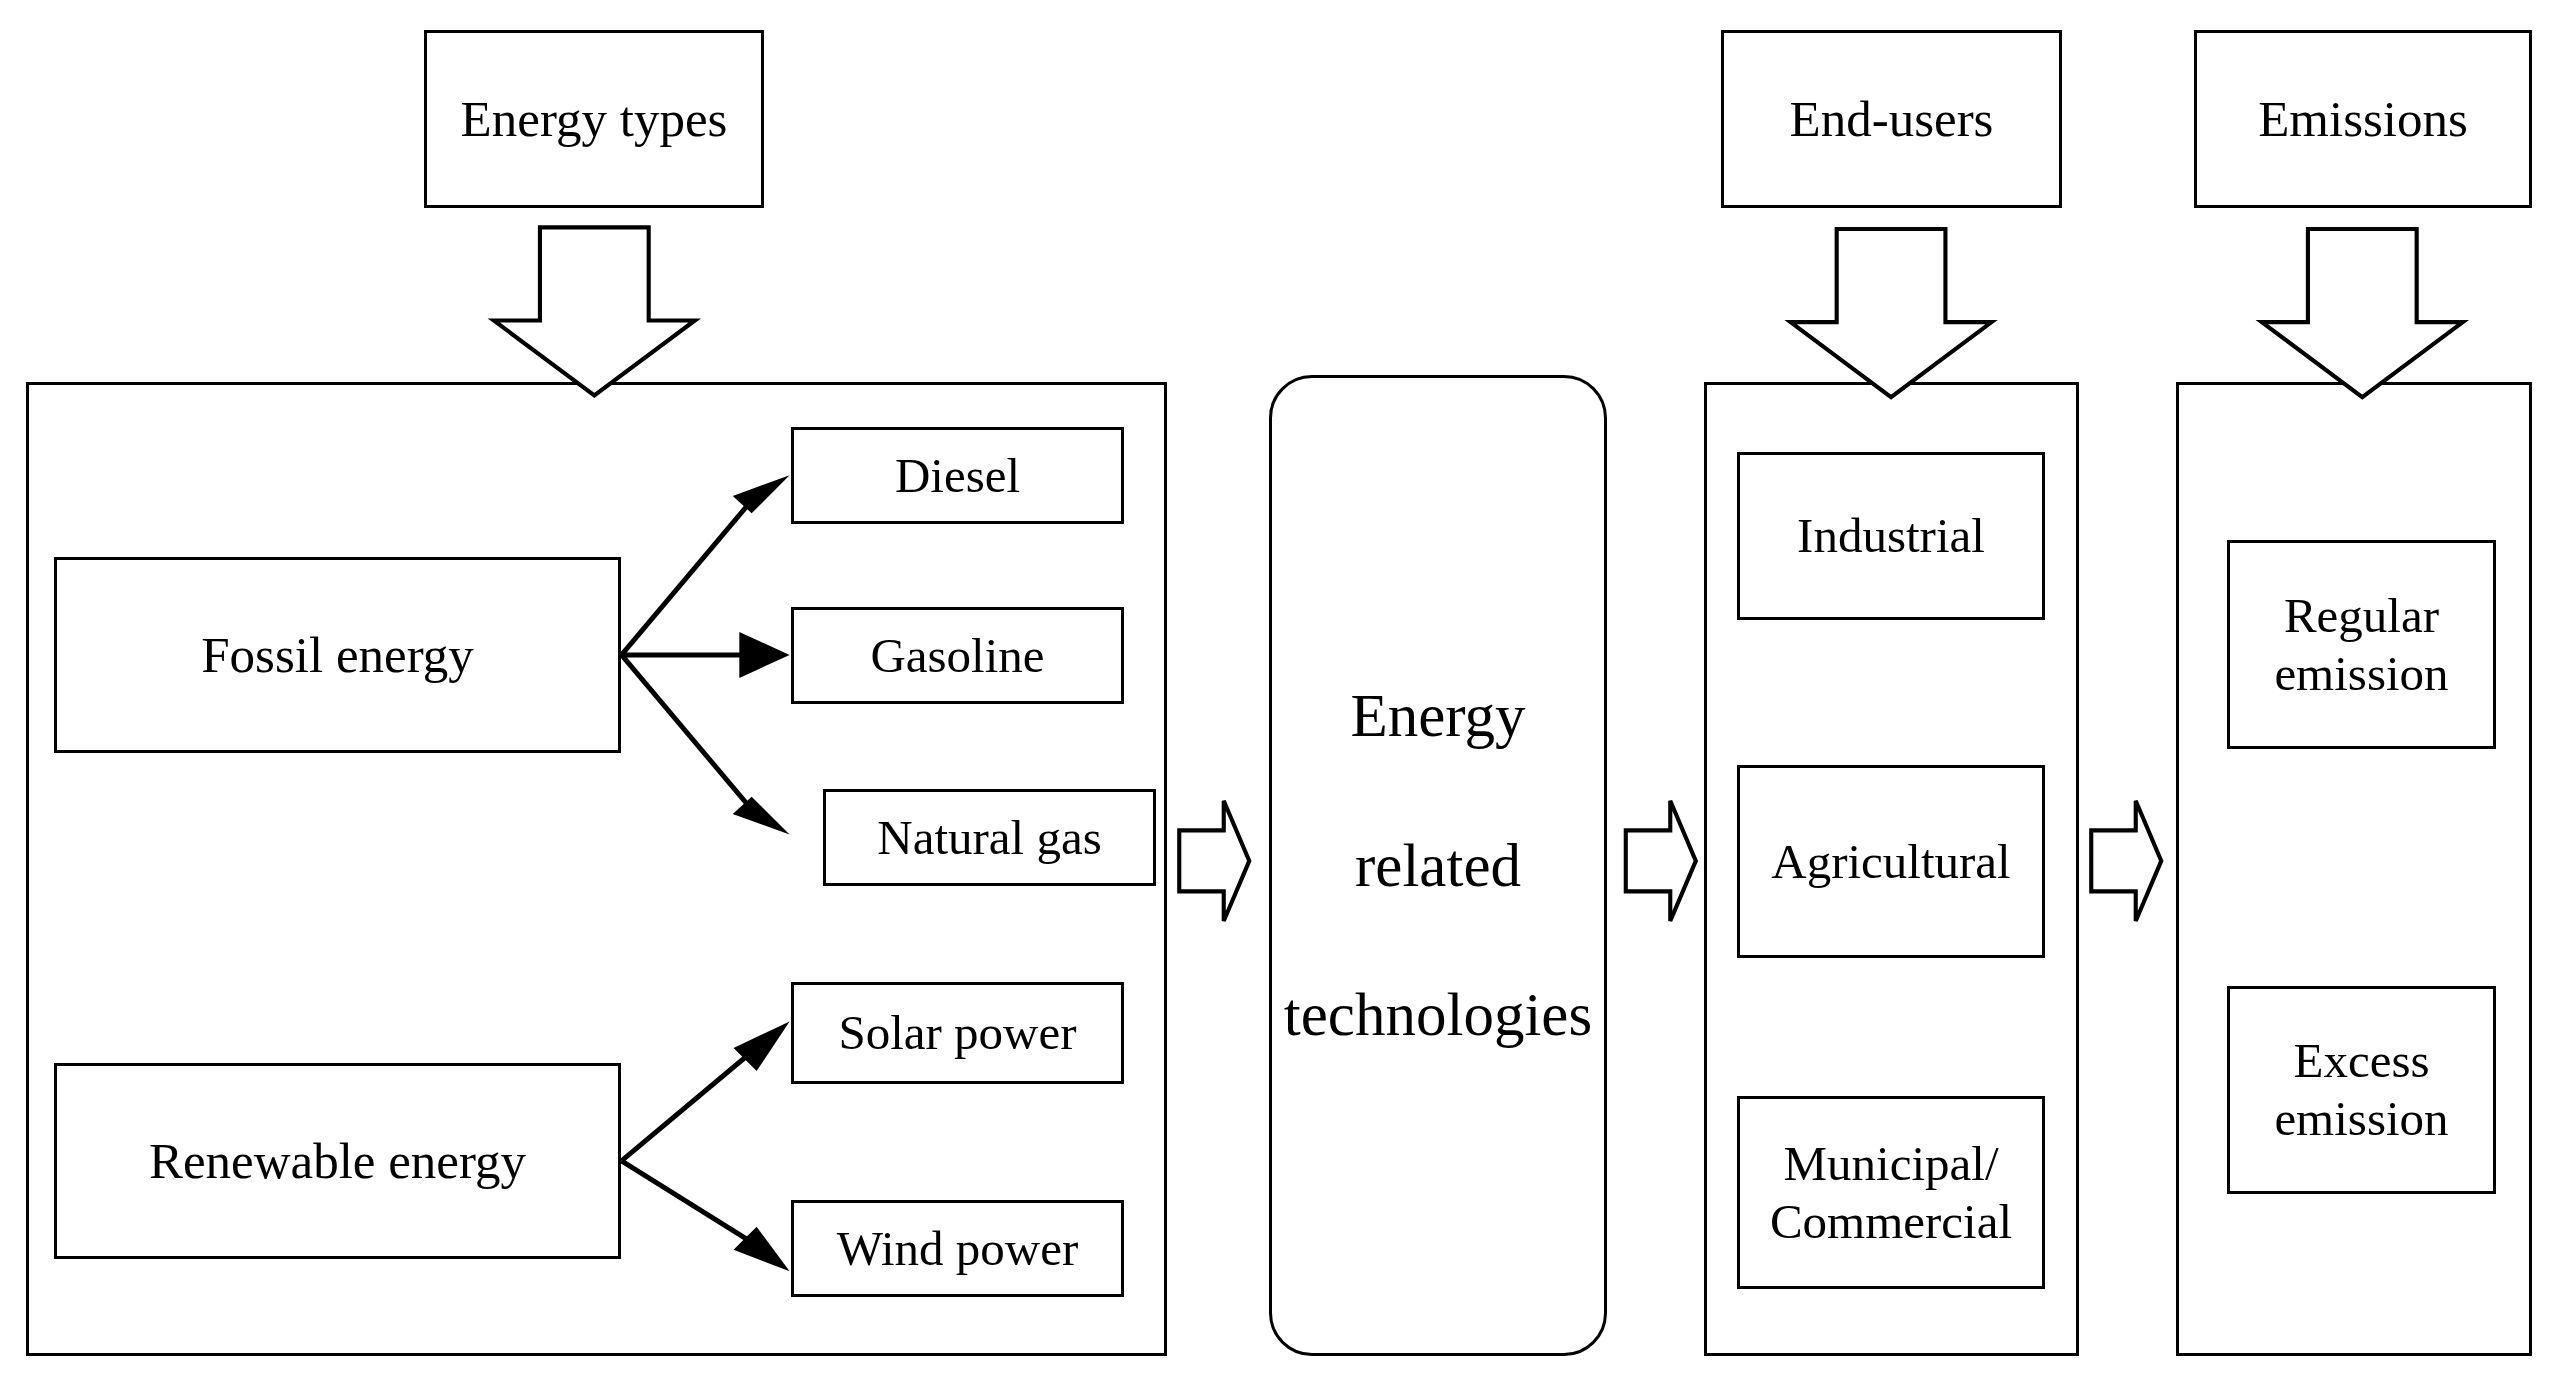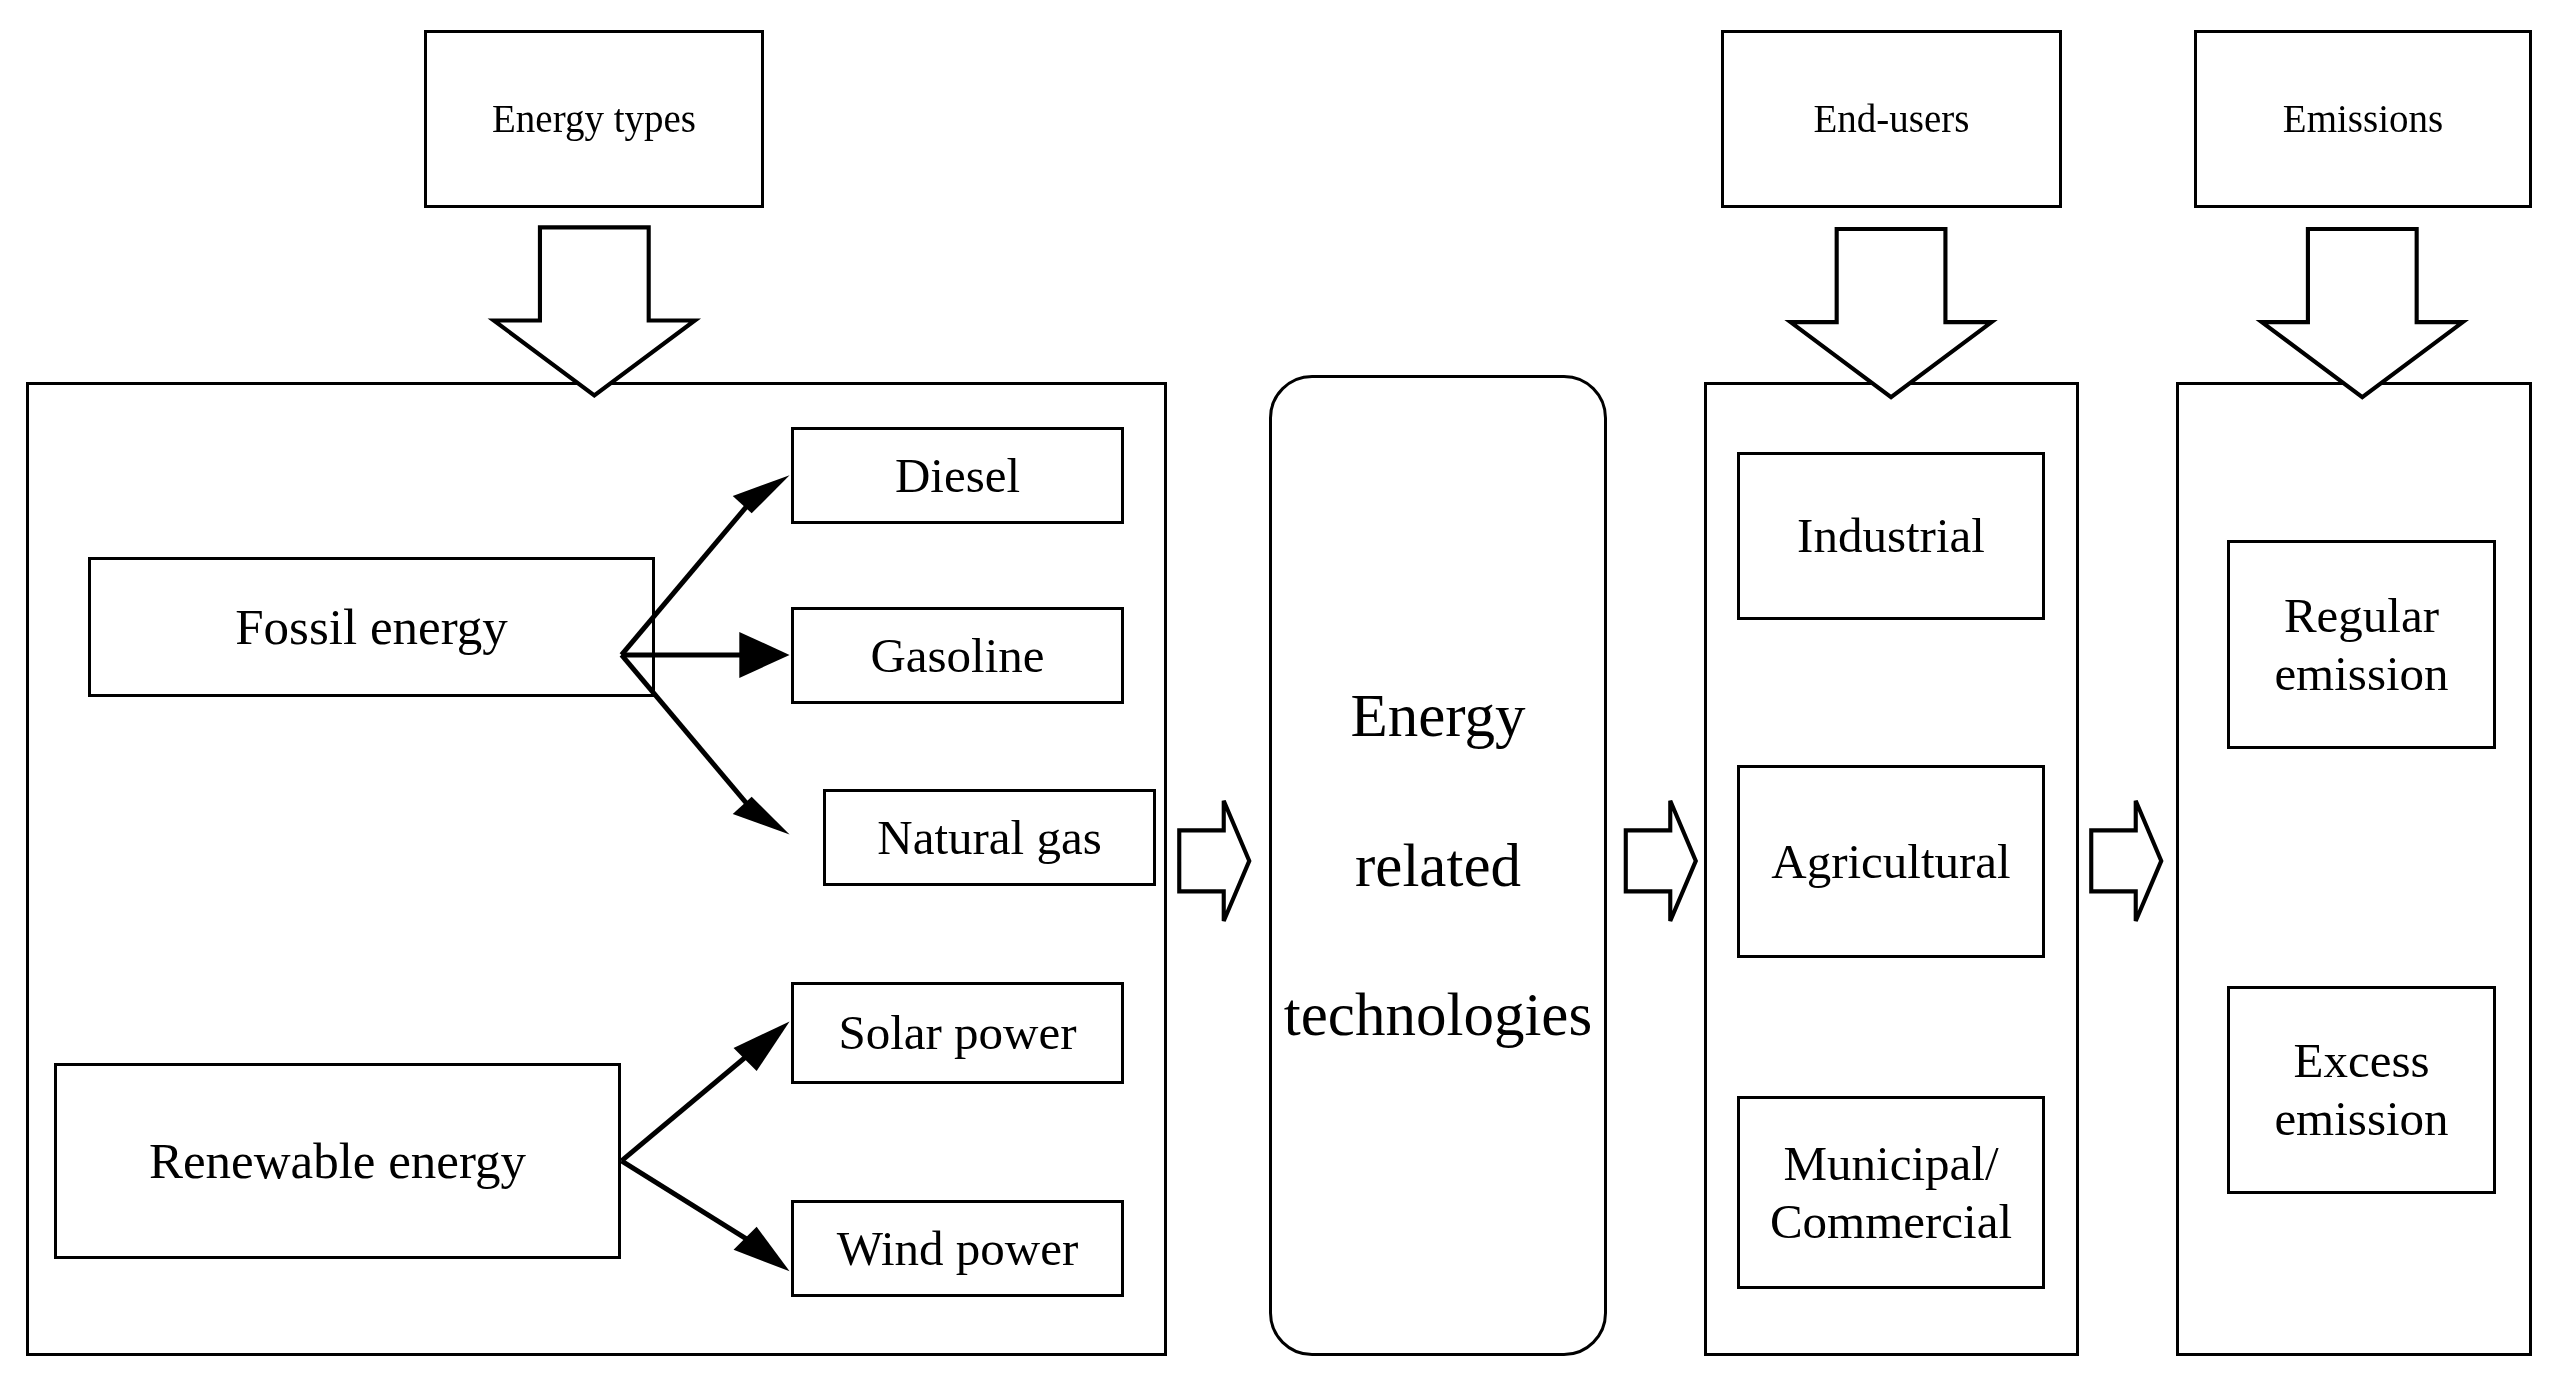--- a/index.html
+++ b/index.html
@@ -37,21 +37,21 @@
     border: 3.3px solid #000000;
     background: #ffffff;
   }
   .panel-rounded {
     border-radius: 43px;
     display: flex;
     align-items: center;
     justify-content: center;
     text-align: center;
   }
-  .t-hdr   { font-size: 39px; }
+  .t-hdr   { font-size: 51px; }
   .t-major { font-size: 51px; }
   .t-sub   { font-size: 49px; }
   .t-tech  { font-size: 61px; line-height: 2.45; }
   svg.overlay {
     position: absolute;
     left: 0;
     top: 0;
     width: 2576px;
     height: 1389px;
     pointer-events: none;
@@ -84,21 +84,21 @@
       <div>Energy</div>
       <div>related</div>
       <div>technologies</div>
     </div>
   </div>
 
   <div class="panel" style="left:1704px; top:382px; width:375px; height:974px;"></div>
 
   <div class="panel" style="left:2176px; top:382px; width:356px; height:974px;"></div>
 
-  <div class="box t-major" style="left:54px; top:557px; width:567px; height:140px;margin-left:34px;">
+  <div class="box t-major" style="left:54px; top:557px; width:567px; height:196px;">
     <span>Fossil energy</span>
   </div>
 
   <div class="box t-sub" style="left:791px; top:427px; width:333px; height:97px;text-align:right;">
     <span>Diesel</span>
   </div>
 
   <div class="box t-sub" style="left:791px; top:607px; width:333px; height:97px;">
     <span>Gasoline</span>
   </div>

